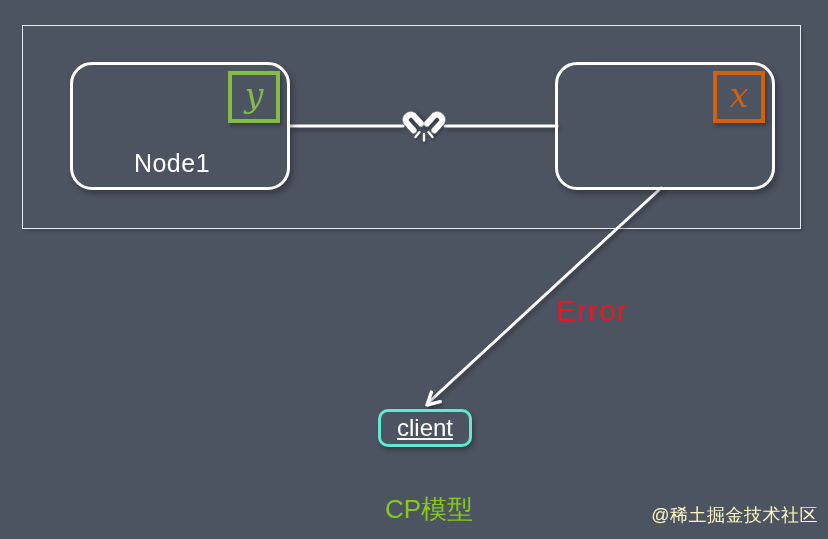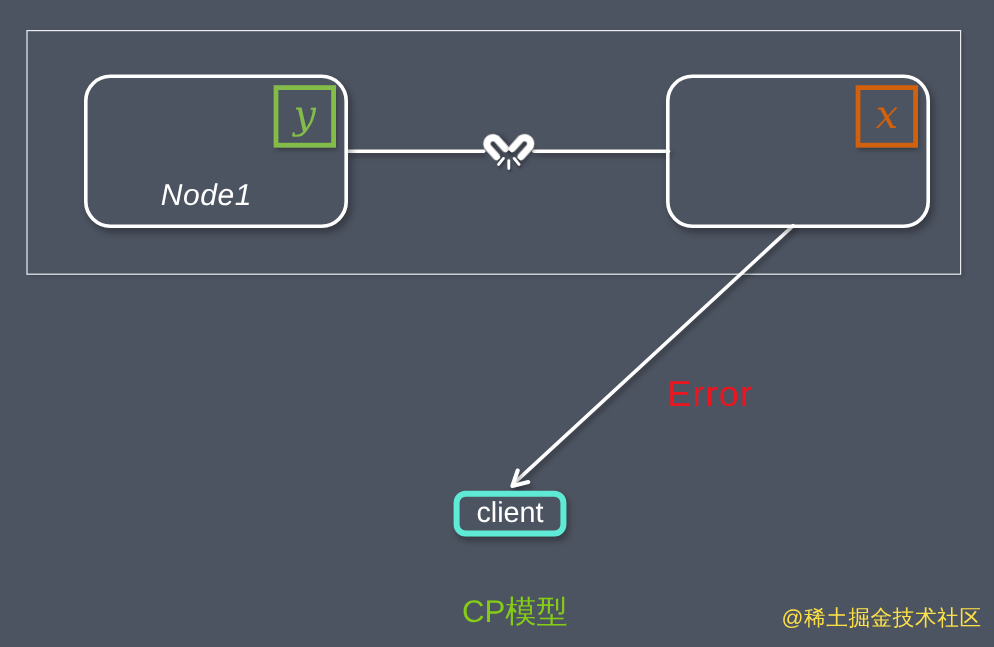--- a/index.html
+++ b/index.html
@@ -73,21 +73,20 @@
   .node-2 { left: 555px; }
   .node-label {
     position: absolute;
     left: 0;
     right: 16px;
     bottom: 9px;
     text-align: center;
     color: #ffffff;
     font-size: 25px;
     letter-spacing: 0.5px;
-    font-style: italic;
   }
   .badge {
     position: absolute;
     top: 6px;
     right: 7px;
     width: 44px;
     height: 41px;
     border-width: 4px;
     border-style: solid;
     box-shadow: 2px 3px 4px rgba(0,0,0,0.3);
@@ -98,53 +97,54 @@
     font-style: italic;
     font-size: 33px;
     line-height: 1;
     padding-bottom: 3px;
   }
   .badge-y { border-color: #84bc49; color: #84bc49; }
   .badge-x { border-color: #d2610e; color: #d2610e; }
   .error-label {
     position: absolute;
     left: 556px;
-    top: 312px;
+    top: 294px;
     color: #ec1520;
     font-size: 30px;
     letter-spacing: 1px;
   }
   .client-box {
     position: absolute;
     left: 378px;
     top: 409px;
     width: 94px;
     height: 38px;
     box-sizing: border-box;
-    border: 5px solid #5eead4;
+    border: 3px solid #5eead4;
     border-radius: 10px;
     box-shadow: 2px 3px 5px rgba(0,0,0,0.3);
     display: flex;
     align-items: center;
     justify-content: center;
     color: #ffffff;
     font-size: 24px;
+    text-decoration: underline;
   }
   .caption {
     position: absolute;
     left: 385px;
     top: 492px;
     color: #84cc16;
     font-size: 26px;
   }
   .watermark {
     position: absolute;
     right: 10px;
     top: 503px;
-    color: #fde047;
+    color: #fef9c3;
     font-size: 18px;
     letter-spacing: 0.5px;
   }
 </style>
 </head>
 <body>
 
 <div class="stage">
 
   <div class="outer-rect"></div>

